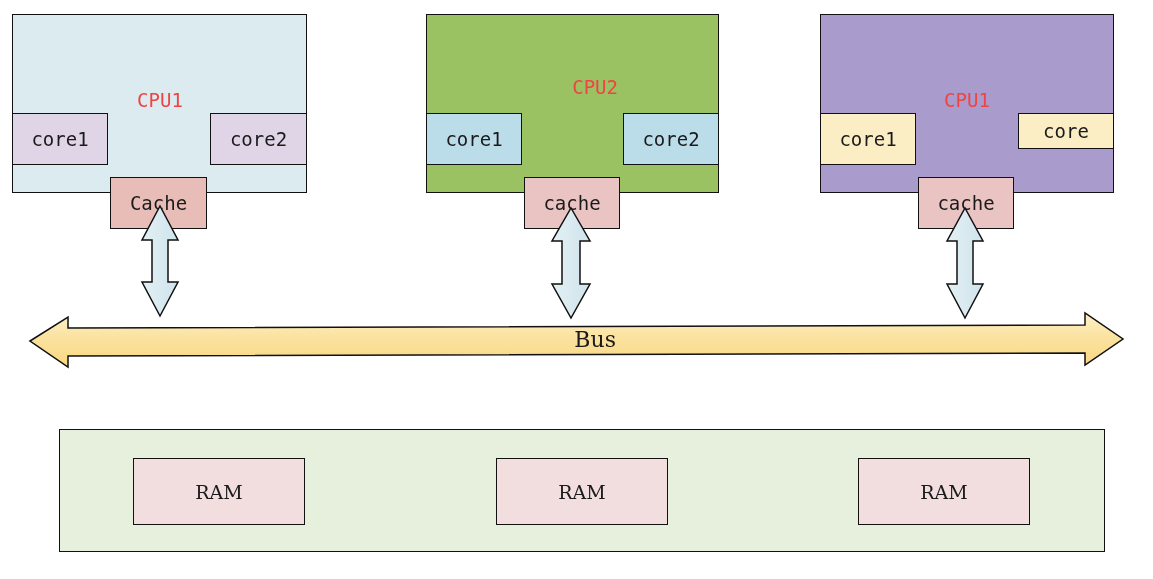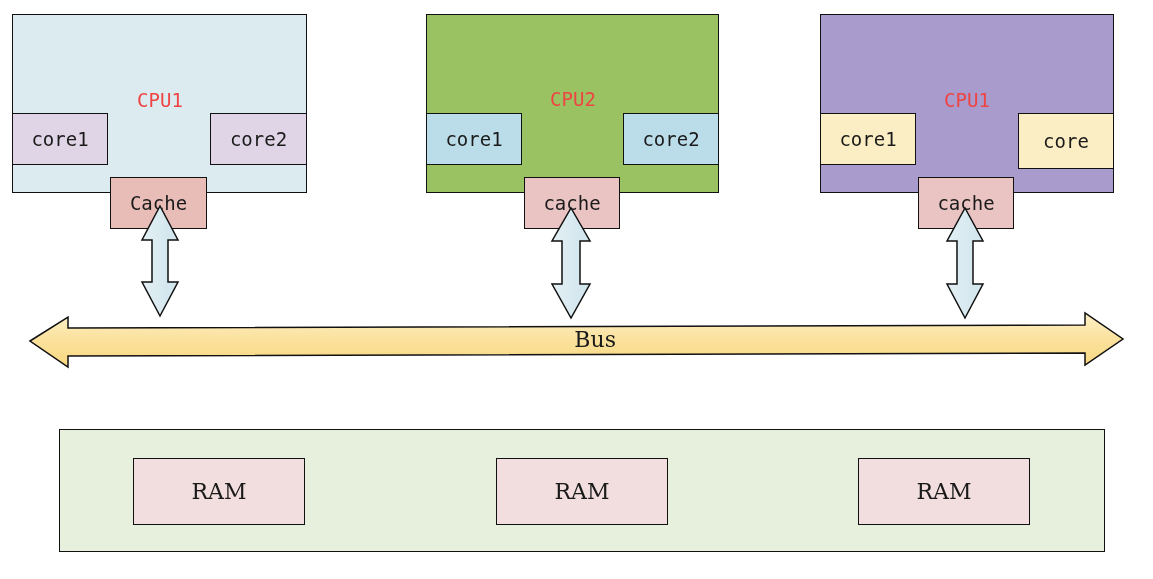--- a/index.html
+++ b/index.html
@@ -54,21 +54,21 @@
     box-sizing: border-box;
   }
   .ram-box {
     position: absolute;
     border: 1.5px solid #111111;
     box-sizing: border-box;
     display: flex;
     align-items: center;
     justify-content: center;
     font-family: "DejaVu Serif", serif;
-    font-size: 22px;
+    font-size: 19px;
     color: #1a1a1a;
     white-space: nowrap;
   }
   .bus-label {
     position: absolute;
     font-family: "DejaVu Serif", serif;
     font-size: 22px;
     color: #1a1a1a;
     white-space: nowrap;
     text-align: right;
@@ -89,30 +89,30 @@
 
   <div class="cpu-box" style="left:12px; top:14px; width:295px; height:179px; background:#DBEBF0;">
   </div>
   <div class="cpu-label" style="left:115px; top:89px; width:90px;">CPU1</div>
   <div class="sub-box" style="left:12px; top:77px; width:96px; height:52px; background:#DFD5E6;">core1</div>
   <div class="sub-box" style="left:210px; top:77px; width:97px; height:52px; background:#DFD5E6;">core2</div>
   <div class="sub-box" style="left:110px; top:141px; width:97px; height:52px; background:#E8BDB8;">Cache</div>
 
   <div class="cpu-box" style="left:426px; top:14px; width:293px; height:179px; background:#9BC262;">
   </div>
-  <div class="cpu-label" style="left:528px; top:88px; width:90px;">CPU2</div>
+  <div class="cpu-label" style="left:528px; top:76px; width:90px;text-align:right;">CPU2</div>
   <div class="sub-box" style="left:426px; top:77px; width:96px; height:52px; background:#BBDDEA;">core1</div>
   <div class="sub-box" style="left:623px; top:77px; width:96px; height:52px; background:#BBDDEA;">core2</div>
   <div class="sub-box" style="left:524px; top:141px; width:96px; height:52px; background:#EAC3C3;">cache</div>
 
   <div class="cpu-box" style="left:820px; top:14px; width:294px; height:179px; background:#A99BCC;">
   </div>
   <div class="cpu-label" style="left:922px; top:89px; width:90px;">CPU1</div>
   <div class="sub-box" style="left:820px; top:77px; width:96px; height:52px; background:#FCEEC4;">core1</div>
-  <div class="sub-box" style="left:1018px; top:77px; width:96px; height:56px; background:#FCEEC4;">core</div>
+  <div class="sub-box" style="left:1018px; top:77px; width:96px; height:36px; background:#FCEEC4;">core</div>
   <div class="sub-box" style="left:918px; top:141px; width:96px; height:52px; background:#EAC3C3;">cache</div>
 
   <div class="ram-container" style="left:59px; top:429px; width:1046px; height:123px; background:#E7EFDD;"></div>
   <div class="ram-box" style="left:133px; top:458px; width:172px; height:67px; background:#F2DEDE;">RAM</div>
   <div class="ram-box" style="left:496px; top:458px; width:172px; height:67px; background:#F2DEDE;">RAM</div>
   <div class="ram-box" style="left:858px; top:458px; width:172px; height:67px; background:#F2DEDE;">RAM</div>
 
   <svg class="overlay" viewBox="0 0 1153 579" xmlns="http://www.w3.org/2000/svg">
     <defs>
       <linearGradient id="busGrad" x1="0" y1="0" x2="0" y2="1">

